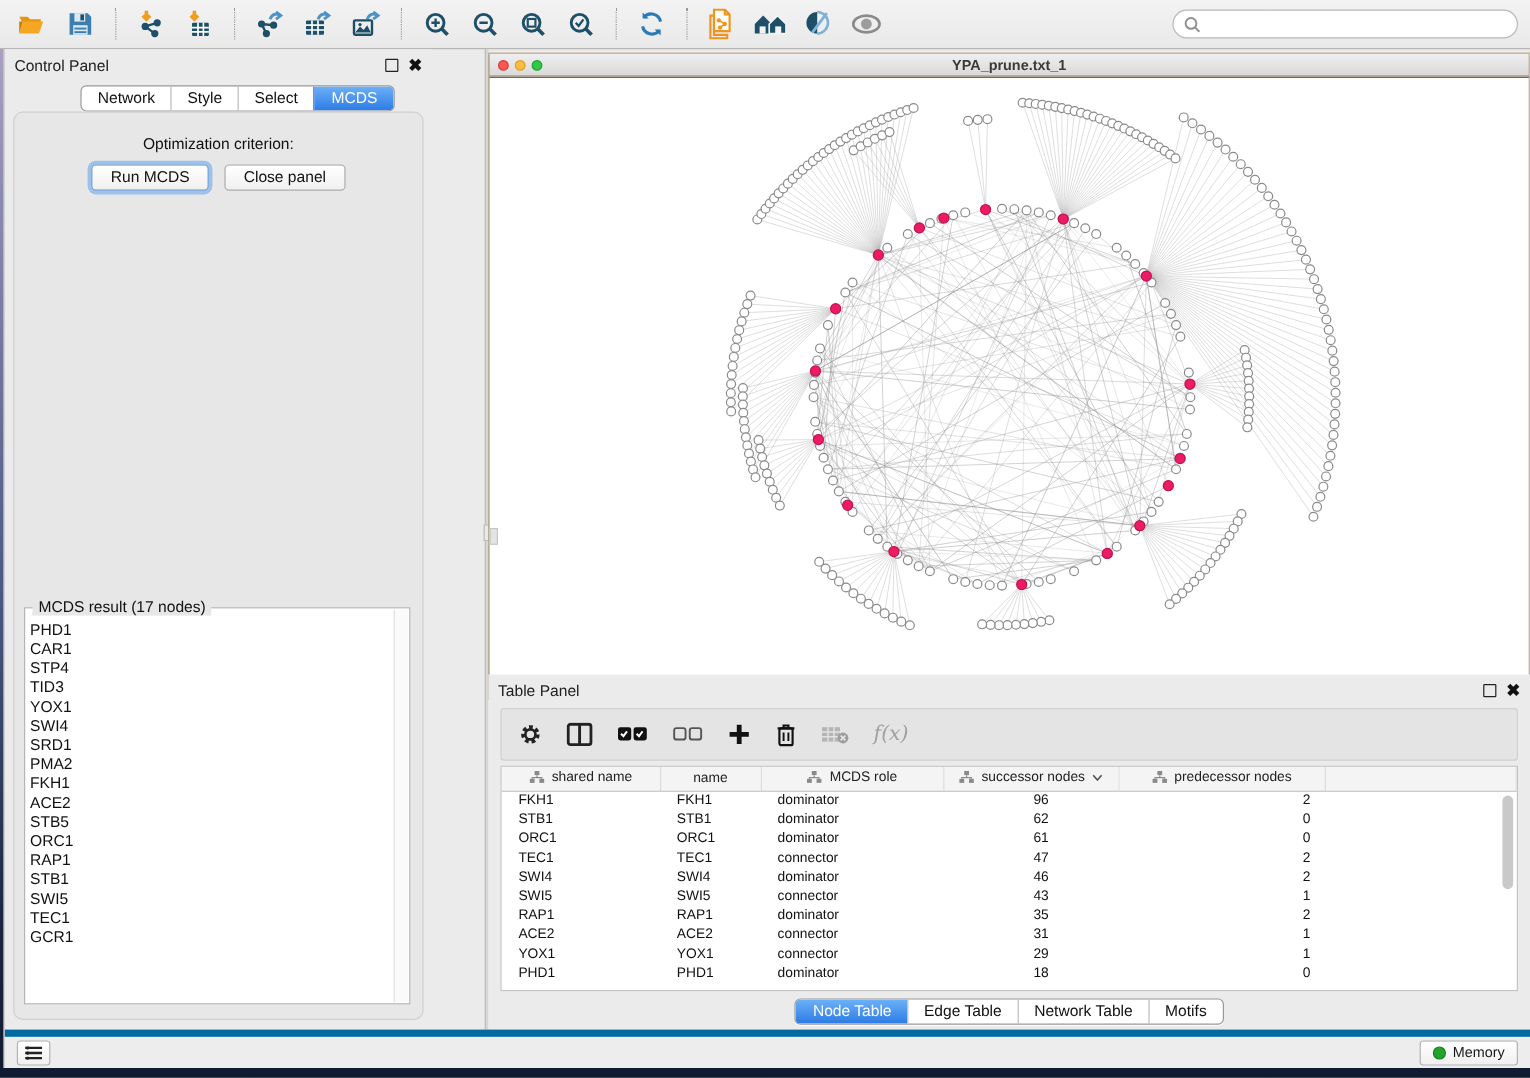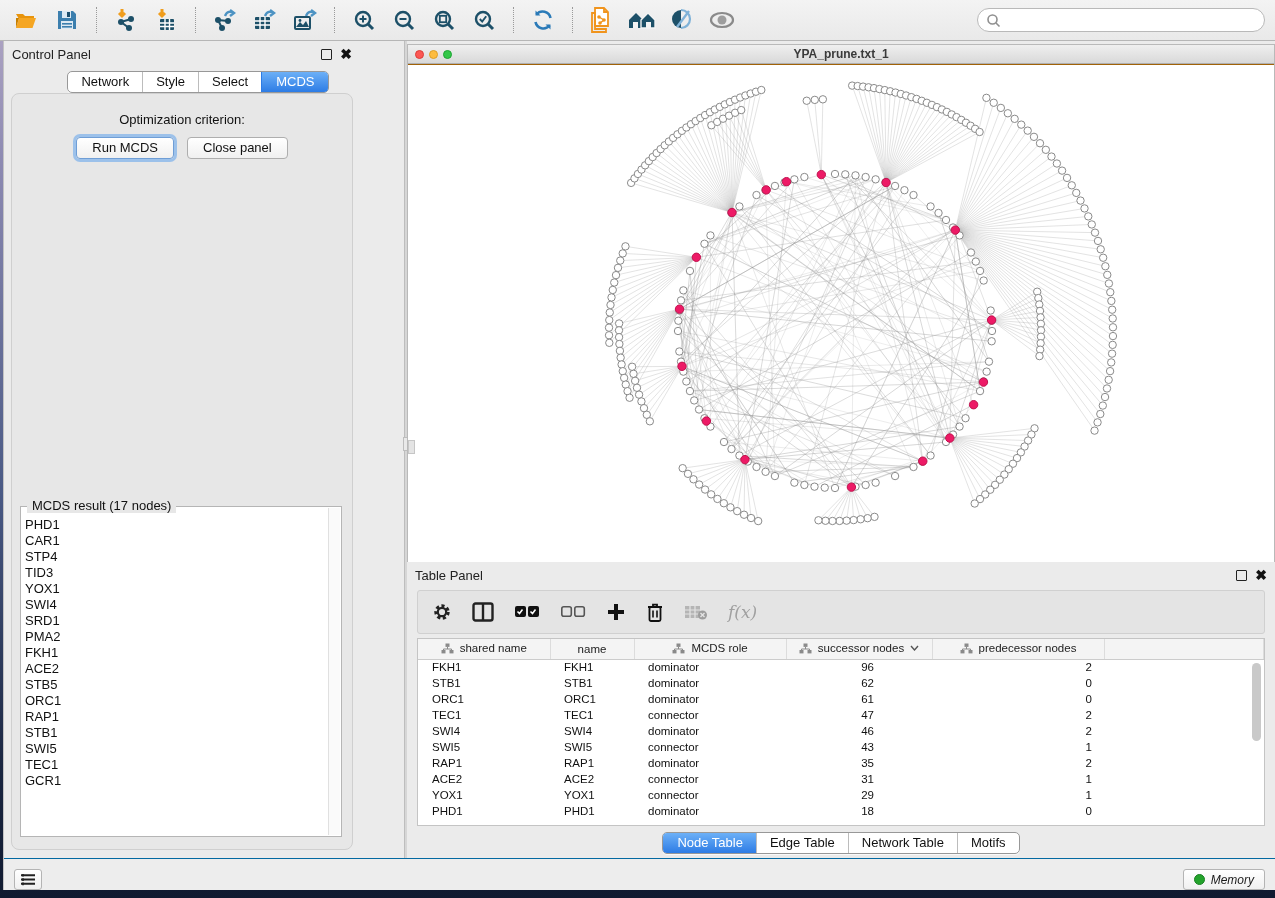--- a/index.html
+++ b/index.html
@@ -77,22 +77,22 @@
     font-size:11.5px; font-weight:normal; color:#222; text-align:center; white-space:nowrap; overflow:hidden; }
   .node-table th .thin { display:inline-flex; align-items:center; gap:6px; }
   .node-table td { height:16px; font-size:11.5px; color:#111; padding-left:14px; white-space:nowrap; overflow:hidden; }
   .node-table td.num { text-align:right; padding-left:0; }
   .node-table td:nth-child(4) { padding-right:58px; }
   .node-table td:nth-child(5) { padding-right:12px; }
   .tscroll { position:absolute; right:2px; top:24px; bottom:6px; width:11px; }
   .tscroll .thumb { position:absolute; top:0; width:9px; left:1px; height:78px; background:#c9c9c9; border-radius:5px; }
   .tp-tabs { position:absolute; left:0; right:0; bottom:4px; text-align:center; }
   
-  .statusbar { position:absolute; left:0; right:0; bottom:0; height:32px; background:#ededed; border-top:1px solid #0369a1;
-    display:flex; align-items:flex-end; padding:0 10px;font-style:italic; }
+  .statusbar { position:absolute; left:0; right:0; bottom:0; height:32px; background:#ededed; border-top:6px solid #0369a1;
+    display:flex; align-items:center; padding:0 10px; }
   .sq-btn { width:28px; height:21px; background:linear-gradient(#fff,#f0f0f0); border:1px solid #b4b4b4; border-radius:3px;
     display:flex; align-items:center; justify-content:center; }
   .mem-btn { margin-left:auto; height:21px; background:linear-gradient(#fff,#f0f0f0); border:1px solid #b4b4b4; border-radius:3px;
     display:flex; align-items:center; gap:6px; padding:0 10px; font-size:12px; }
   .mem-dot { width:11px; height:11px; border-radius:50%; background:#23a32b; border:1px solid #188022; }
   svg { display:block; }
 </style>
 </head>
 <body>
 

